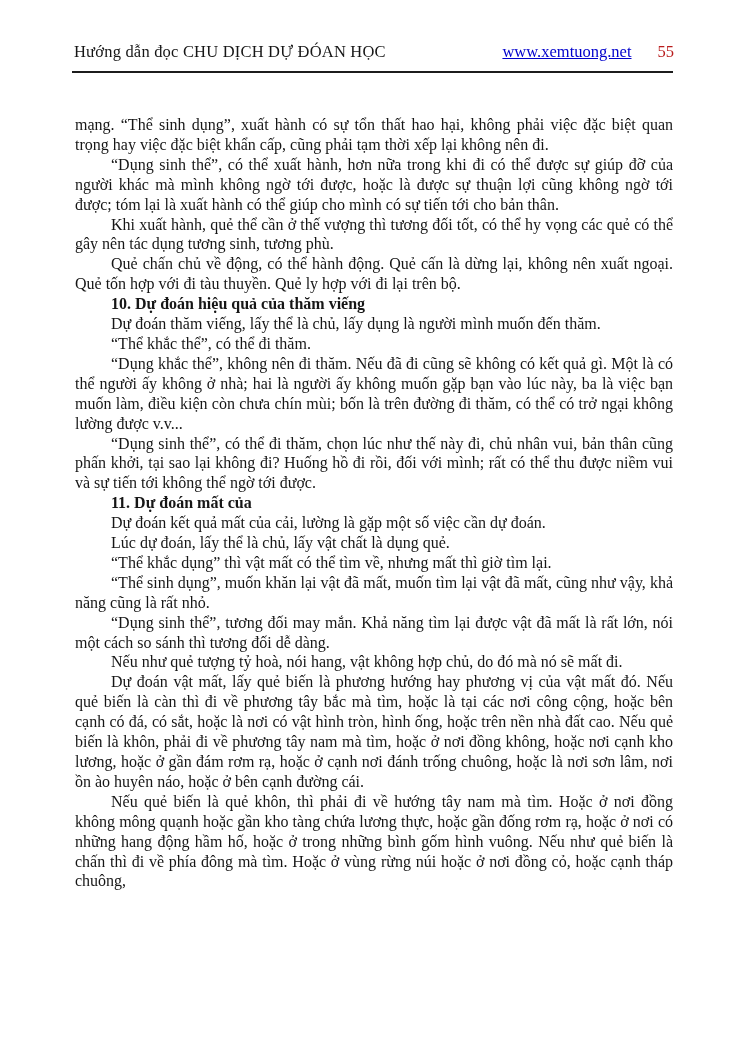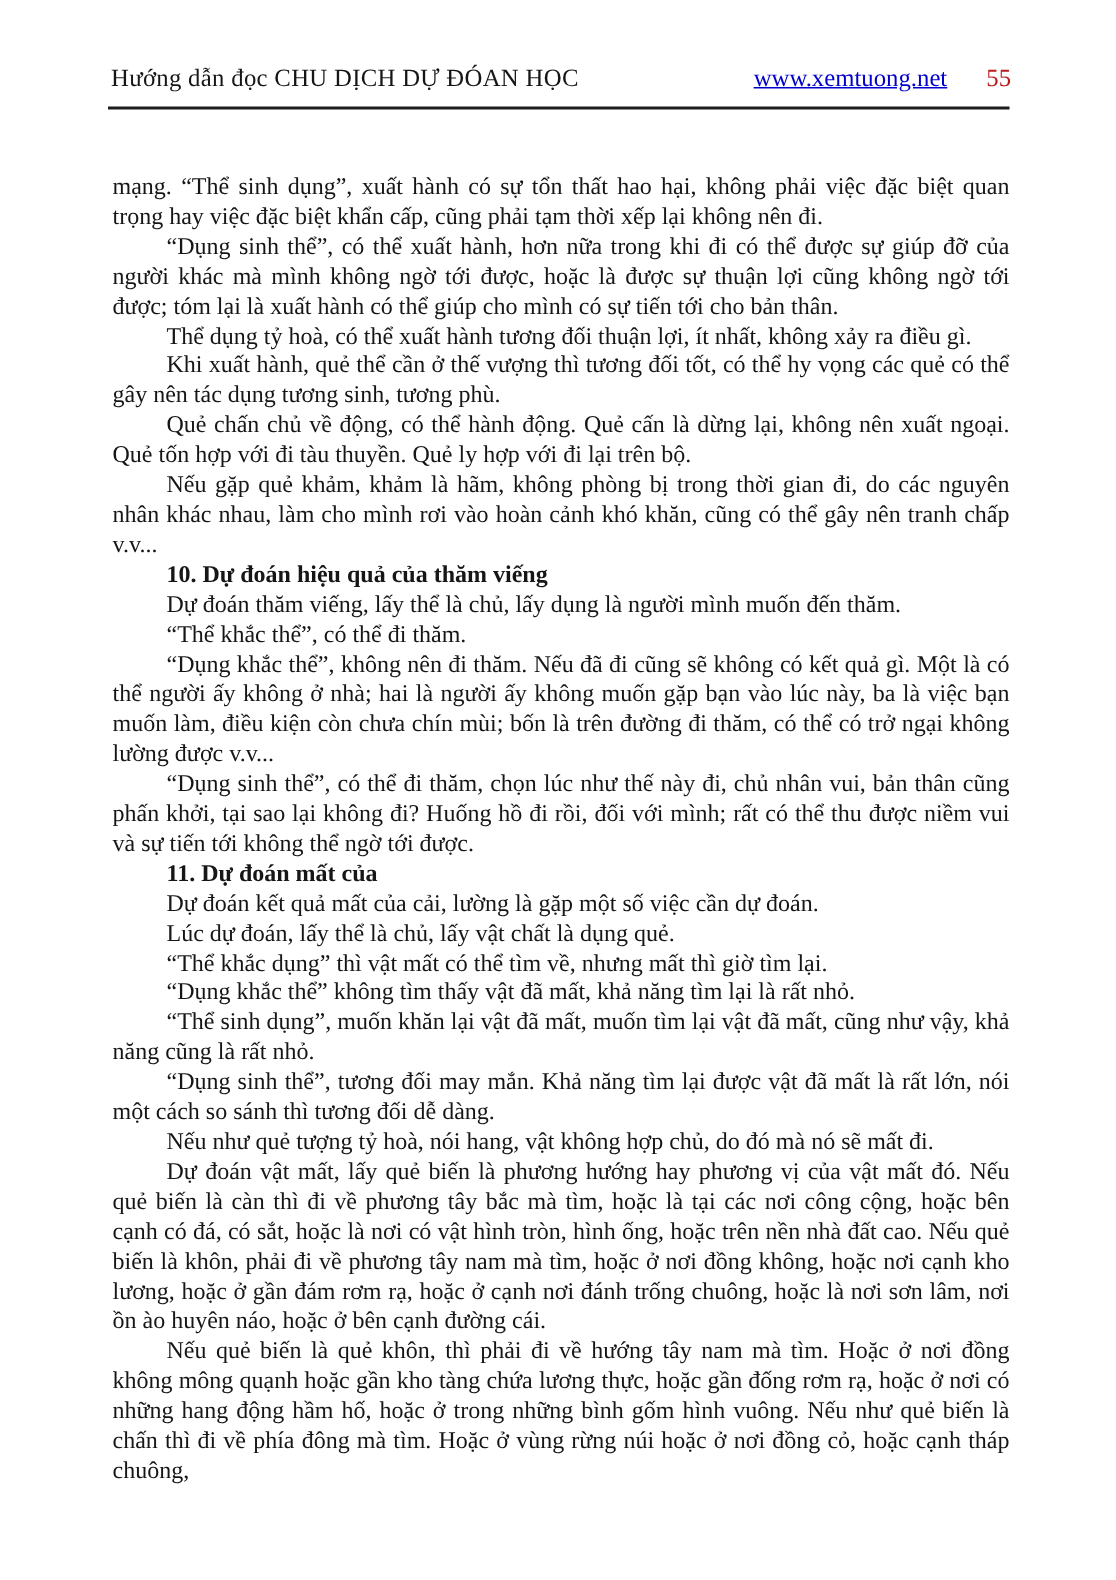--- a/index.html
+++ b/index.html
@@ -84,34 +84,31 @@
       <a class="header-link">www.xemtuong.net</a>
       <span class="page-number">55</span>
     </span>
   </div>
 
   <div class="header-rule"></div>
 
   <div class="content">
     <p class="cont">mạng. “Thể sinh dụng”, xuất hành có sự tổn thất hao hại, không phải việc đặc biệt quan trọng hay việc đặc biệt khẩn cấp, cũng phải tạm thời xếp lại không nên đi.</p>
     <p>“Dụng sinh thể”, có thể xuất hành, hơn nữa trong khi đi có thể được sự giúp đỡ của người khác mà mình không ngờ tới được, hoặc là được sự thuận lợi cũng không ngờ tới được; tóm lại là xuất hành có thể giúp cho mình có sự tiến tới cho bản thân.</p>
-    <p>Thể dụng tỷ hoà, có thể xuất hành tương đối thuận lợi, ít nhất, không xảy ra điều gì.</p>
     <p>Khi xuất hành, quẻ thể cần ở thế vượng thì tương đối tốt, có thể hy vọng các quẻ có thể gây nên tác dụng tương sinh, tương phù.</p>
     <p>Quẻ chấn chủ về động, có thể hành động. Quẻ cấn là dừng lại, không nên xuất ngoại. Quẻ tốn hợp với đi tàu thuyền. Quẻ ly hợp với đi lại trên bộ.</p>
-    <p>Nếu gặp quẻ khảm, khảm là hãm, không phòng bị trong thời gian đi, do các nguyên nhân khác nhau, làm cho mình rơi vào hoàn cảnh khó khăn, cũng có thể gây nên tranh chấp v.v...</p>
     <p class="heading">10. Dự đoán hiệu quả của thăm viếng</p>
     <p>Dự đoán thăm viếng, lấy thể là chủ, lấy dụng là người mình muốn đến thăm.</p>
     <p>“Thể khắc thể”, có thể đi thăm.</p>
     <p>“Dụng khắc thể”, không nên đi thăm. Nếu đã đi cũng sẽ không có kết quả gì. Một là có thể người ấy không ở nhà; hai là người ấy không muốn gặp bạn vào lúc này, ba là việc bạn muốn làm, điều kiện còn chưa chín mùi; bốn là trên đường đi thăm, có thể có trở ngại không lường được v.v...</p>
     <p>“Dụng sinh thể”, có thể đi thăm, chọn lúc như thế này đi, chủ nhân vui, bản thân cũng phấn khởi, tại sao lại không đi? Huống hồ đi rồi, đối với mình; rất có thể thu được niềm vui và sự tiến tới không thể ngờ tới được.</p>
     <p class="heading">11. Dự đoán mất của</p>
     <p>Dự đoán kết quả mất của cải, lường là gặp một số việc cần dự đoán.</p>
     <p>Lúc dự đoán, lấy thể là chủ, lấy vật chất là dụng quẻ.</p>
     <p>“Thể khắc dụng” thì vật mất có thể tìm về, nhưng mất thì giờ tìm lại.</p>
-    <p>“Dụng khắc thể” không tìm thấy vật đã mất, khả năng tìm lại là rất nhỏ.</p>
     <p>“Thể sinh dụng”, muốn khăn lại vật đã mất, muốn tìm lại vật đã mất, cũng như vậy, khả năng cũng là rất nhỏ.</p>
     <p>“Dụng sinh thể”, tương đối may mắn. Khả năng tìm lại được vật đã mất là rất lớn, nói một cách so sánh thì tương đối dễ dàng.</p>
     <p>Nếu như quẻ tượng tỷ hoà, nói hang, vật không hợp chủ, do đó mà nó sẽ mất đi.</p>
     <p>Dự đoán vật mất, lấy quẻ biến là phương hướng hay phương vị của vật mất đó. Nếu quẻ biến là càn thì đi về phương tây bắc mà tìm, hoặc là tại các nơi công cộng, hoặc bên cạnh có đá, có sắt, hoặc là nơi có vật hình tròn, hình ống, hoặc trên nền nhà đất cao. Nếu quẻ biến là khôn, phải đi về phương tây nam mà tìm, hoặc ở nơi đồng không, hoặc nơi cạnh kho lương, hoặc ở gần đám rơm rạ, hoặc ở cạnh nơi đánh trống chuông, hoặc là nơi sơn lâm, nơi ồn ào huyên náo, hoặc ở bên cạnh đường cái.</p>
     <p>Nếu quẻ biến là quẻ khôn, thì phải đi về hướng tây nam mà tìm. Hoặc ở nơi đồng không mông quạnh hoặc gần kho tàng chứa lương thực, hoặc gần đống rơm rạ, hoặc ở nơi có những hang động hầm hố, hoặc ở trong những bình gốm hình vuông. Nếu như quẻ biến là chấn thì đi về phía đông mà tìm. Hoặc ở vùng rừng núi hoặc ở nơi đồng cỏ, hoặc cạnh tháp chuông,</p>
   </div>
 
 </div>
 
 </body></html>

